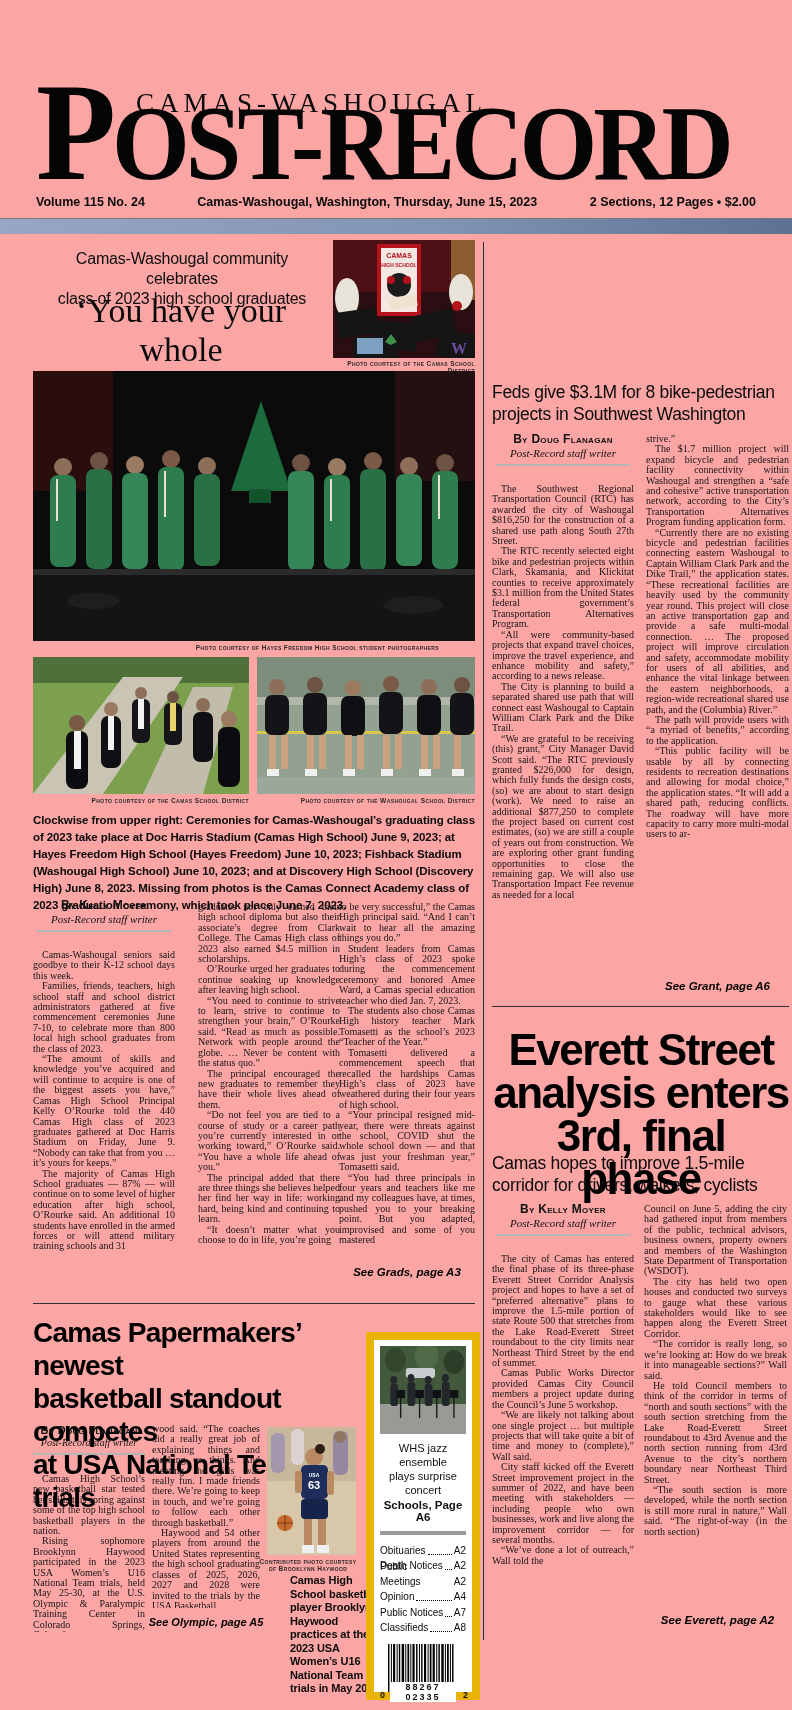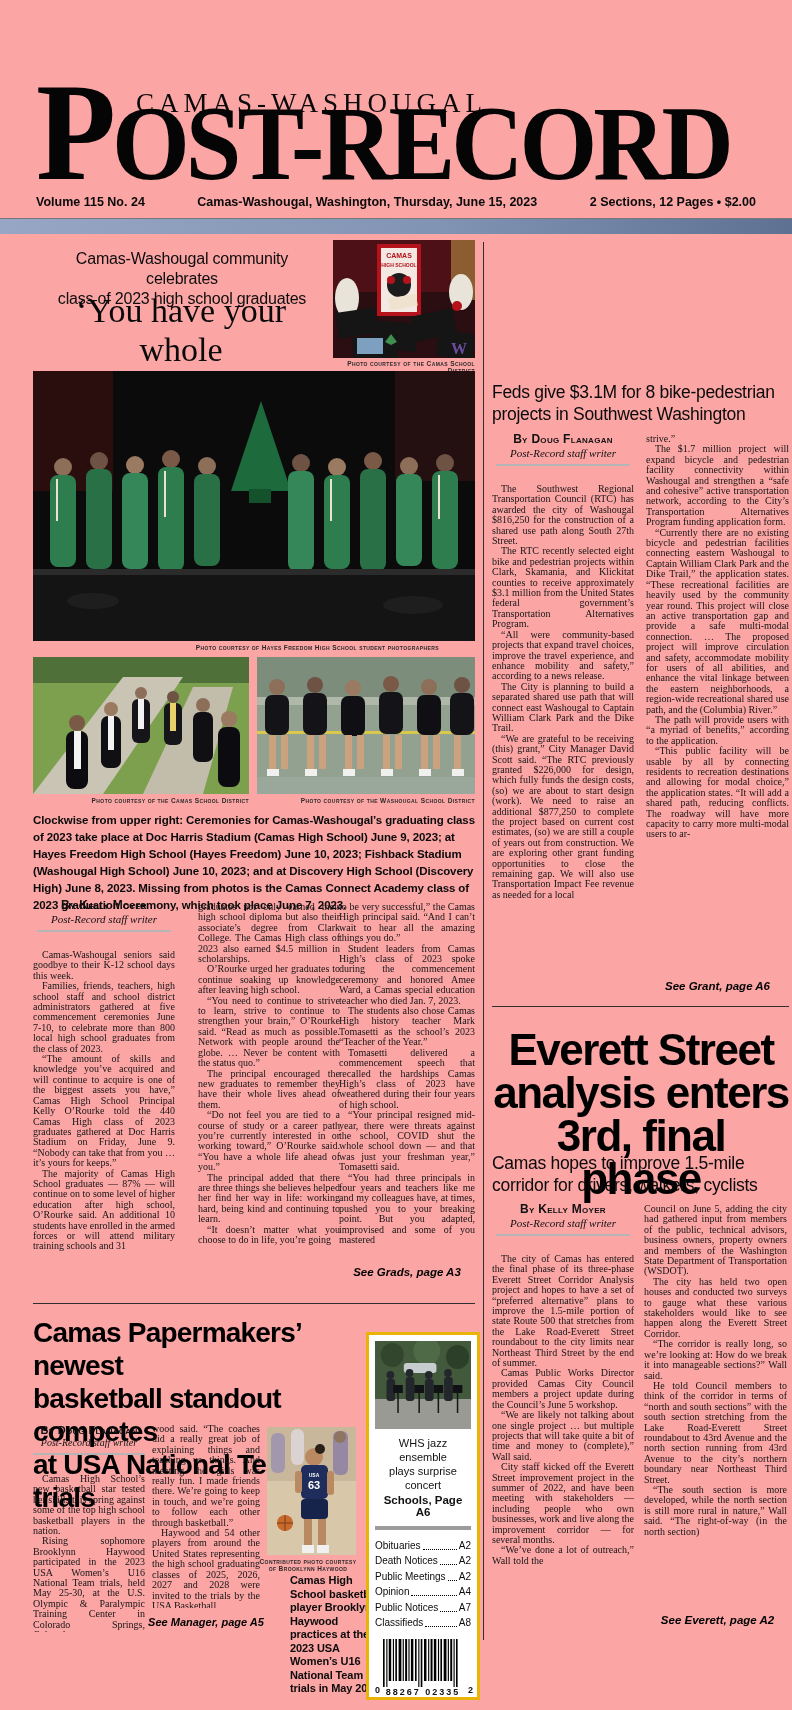--- a/index.html
+++ b/index.html
@@ -41,21 +41,21 @@
         text-align:center;color:#000;}
 
   .credit{font-family:"Liberation Sans",sans-serif;font-weight:700;font-size:6.5px;letter-spacing:.4px;
           font-variant:small-caps;color:#2a2a2a;text-align:right;}
   .caption{font-family:"Liberation Sans",sans-serif;font-weight:700;font-size:11.5px;line-height:17px;
            letter-spacing:-0.1px;color:#0a0a0a;}
   .photo{overflow:hidden;background:#222;}
   .photo svg{display:block;}
 
   
-  .promo{border:3px solid #eab308;background:#fff;box-sizing:border-box;padding:6px 6px 2px;}
+  .promo{border:8px solid #eab308;background:#fff;box-sizing:border-box;padding:6px 6px 2px;}
   .promo-cap{font-family:"Liberation Sans",sans-serif;font-size:11px;line-height:14px;text-align:center;margin-top:7px;}
   .promo-page{font-family:"Liberation Sans",sans-serif;font-weight:700;font-size:11.5px;text-align:center;margin-top:2px;}
   .promo-rule{height:4px;background:#9b9b9b;margin:8px 0 7px;}
   .idx-row{display:flex;align-items:flex-end;font:10px/15px "Liberation Sans",sans-serif;height:15.5px;color:#0a0a0a;}
   .idx-dots{flex:1;border-bottom:1.4px dotted #000;margin:0 2px 3px;}
   .barcode{position:relative;margin-top:9px;height:58px;}
   .bc-digit{position:absolute;font:700 9px "Liberation Sans",sans-serif;}
   .bc-mid{position:absolute;bottom:0;left:10px;right:10px;background:#fff;text-align:center;
           font:700 9px "Liberation Sans",sans-serif;letter-spacing:2px;}
 </style>
@@ -315,21 +315,21 @@
     <div class="byline-role" style="font-size:10px;">Post-Record staff writer</div>
   </div>
   <div class="abs body-col" style="left:33px;top:1474px;width:112px;height:158px;">
       <p>Camas High School’s new basketball star tested her skills this spring against some of the top high school basketball players in the nation.</p>
       <p>Rising sophomore Brooklynn Haywood participated in the 2023 USA Women’s U16 National Team trials, held May 25-30, at the U.S. Olympic &amp; Paralympic Training Center in Colorado Springs, Colorado.</p>
     </div>
   <div class="abs body-col cont" style="left:152px;top:1424px;width:108px;height:184px;">
       <p>wood said. “The coaches did a really great job of explaining things and teaching us things. And meeting the girls was really fun. I made friends there. We’re going to keep in touch, and we’re going to follow each other through basketball.”</p>
       <p>Haywood and 54 other players from around the United States representing the high school graduating classes of 2025, 2026, 2027 and 2028 were invited to the trials by the USA Basketball</p>
     </div>
-  <div class="abs jump" style="left:146px;top:1616px;width:120px;font-size:11px;">See Manager, page A5</div>
+  <div class="abs jump" style="left:146px;top:1616px;width:120px;font-size:11px;">See Olympic, page A5</div>
 
   <div class="abs photo" style="left:267px;top:1427px;width:89px;height:128px;">
     <svg width="89" height="128" viewBox="0 0 89 128">
       <rect width="89" height="128" fill="#d8c7a8"></rect>
       <rect x="0" y="0" width="89" height="54" fill="#c9b79b"></rect>
       <g opacity="0.65">
         <rect x="4" y="6" width="14" height="40" rx="6" fill="#8f86b8"></rect>
         <rect x="24" y="2" width="13" height="36" rx="6" fill="#e6e3ee"></rect>
         <rect x="66" y="4" width="15" height="44" rx="6" fill="#7b6fa8"></rect>
         <circle cx="73" cy="10" r="6" fill="#6e5243"></circle>

